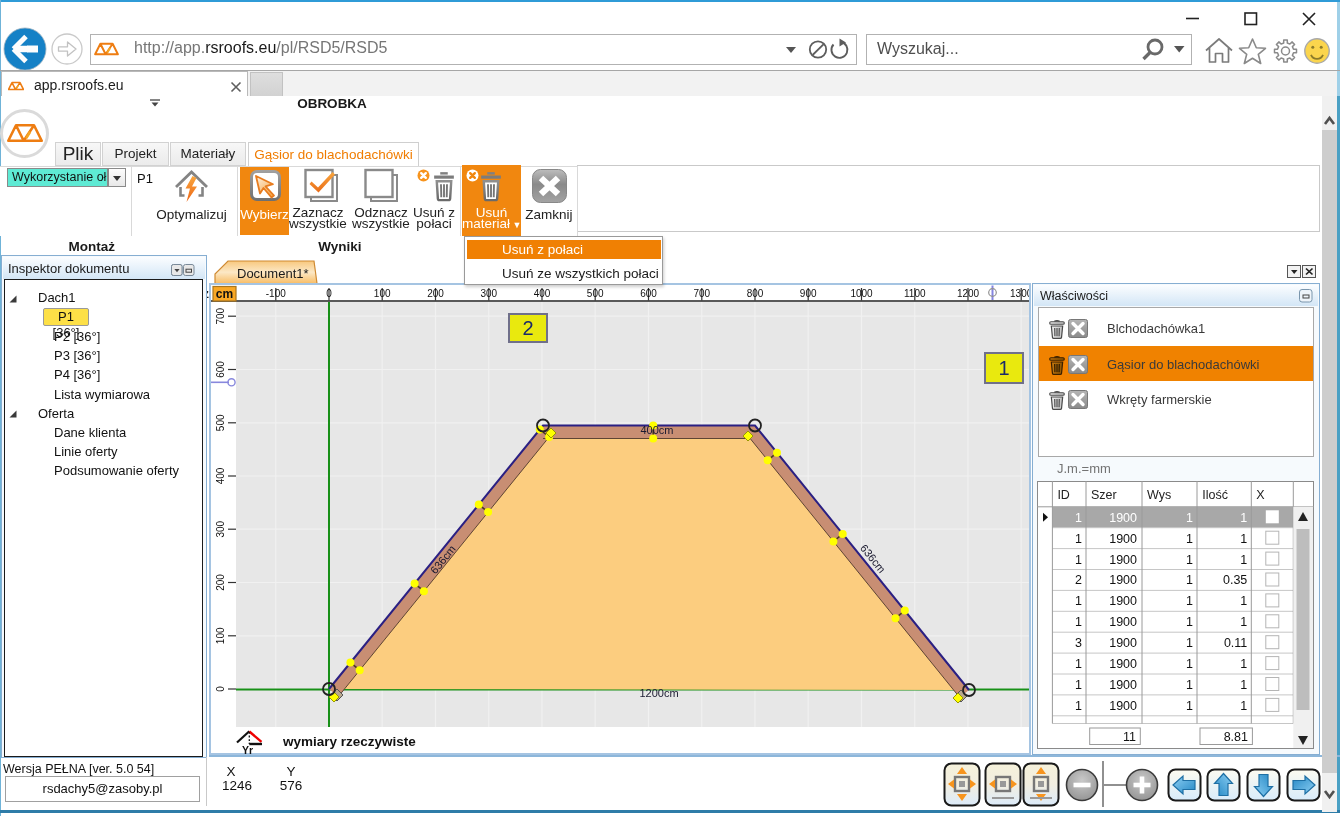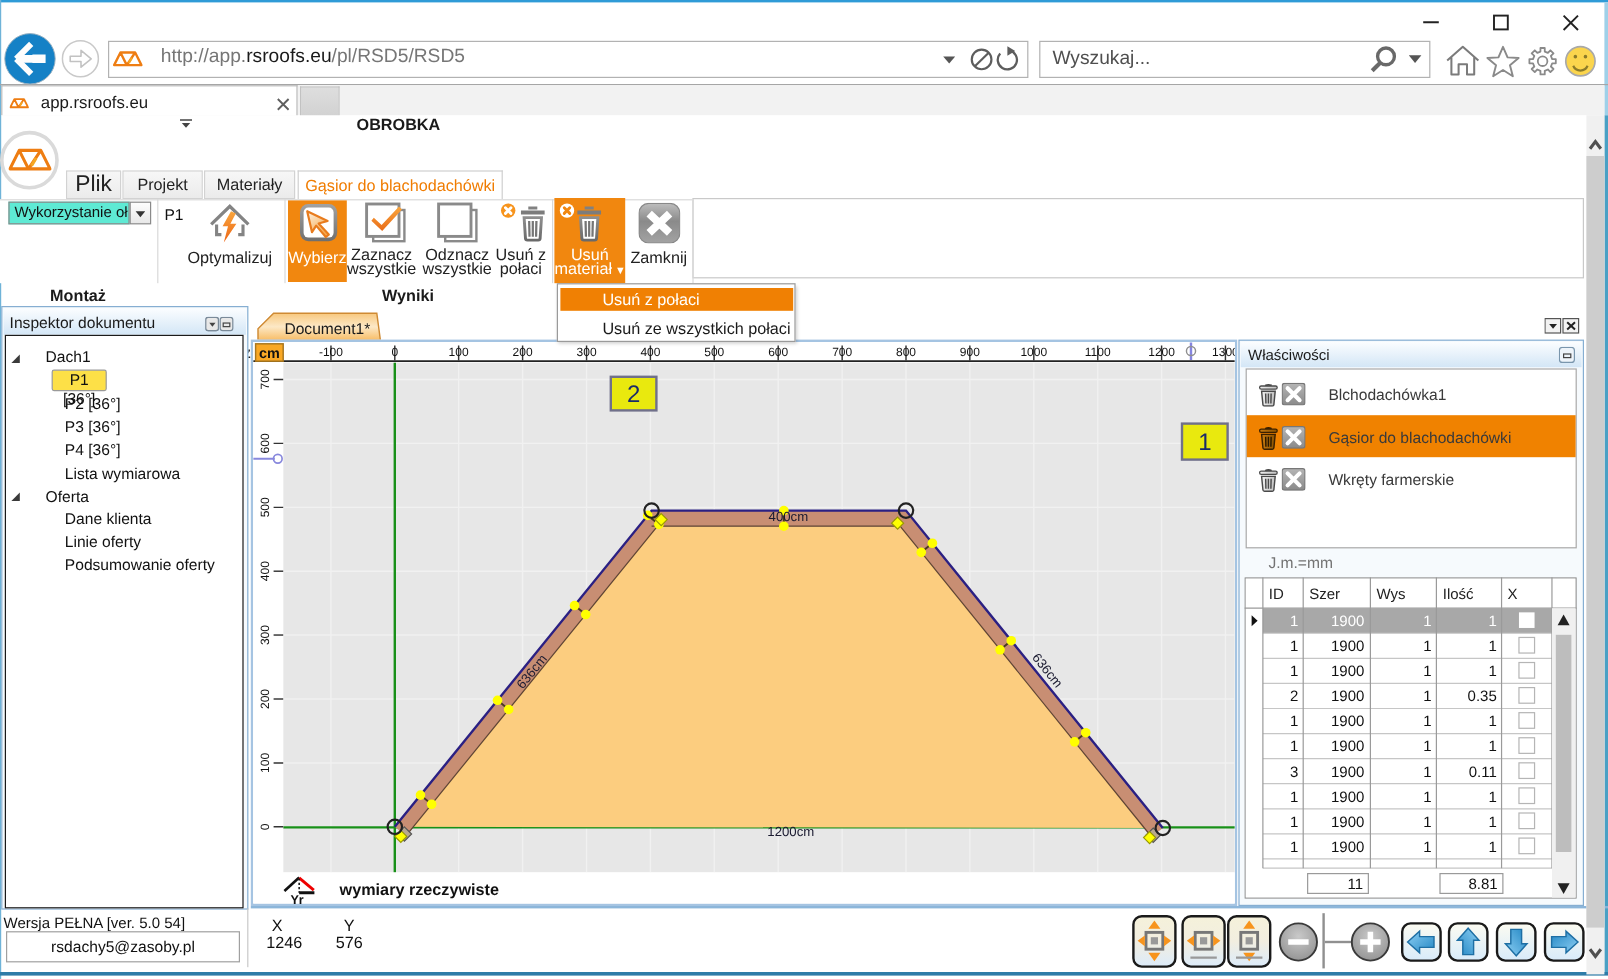--- a/index.html
+++ b/index.html
@@ -193,21 +193,21 @@
         <linearGradient id="zgrad" x1="0" y1="0" x2="0" y2="1">
 <stop offset="0" stop-color="#bdbdbd"></stop>
           <stop offset="0.45" stop-color="#8a8a8a"></stop>
           <stop offset="1" stop-color="#a3a3a3"></stop>
         </linearGradient>
       </defs>
 <rect x="0.5" y="0.5" width="34" height="33" rx="8" fill="url(#zgrad)" stroke="#888" stroke-width="1"></rect>
 <path d="M9 9 L26 25 M26 9 L9 25" stroke="#fff" stroke-width="6.5"></path>
 </svg>
 <div class="ab" style="left:521px;top:207px;width:56px;height:14px;text-align:center;font-size:13.5px;color:#222;">Zamknij</div>
-<div class="ab" style="left:15px;top:239px;width:100px;text-align:center;font-size:13.5px;font-weight:bold;color:#1a1a1a;">Montaż</div>
+<div class="ab" style="left:15px;top:239px;width:100px;text-align:right;font-size:13.5px;font-weight:bold;color:#1a1a1a;">Montaż</div>
 <div class="ab" style="left:125px;top:239px;width:130px;text-align:center;font-size:13.5px;font-weight:bold;color:#1a1a1a;margin-top:47px;">Optymalizacja</div>
 <div class="ab" style="left:280px;top:239px;width:120px;text-align:center;font-size:13.5px;font-weight:bold;color:#1a1a1a;">Wyniki</div>
 <div class="ab" style="left:1px;top:255px;width:206px;height:503px;background:#f6fafd;border:1px solid #86aed2;"></div>
 <div class="ab" style="left:3px;top:257px;width:202px;height:22px;background:linear-gradient(#fbfdff,#d3e6f6);"></div>
 <div class="ab" style="left:8px;top:261px;font-size:13px;color:#1a1a1a;">Inspektor dokumentu</div>
 <svg class="ab" style="left:171px;top:264px;" width="24" height="13" viewBox="0 0 24 13">
 <rect x="0.5" y="0.5" width="10.5" height="11" rx="2" fill="linear-gradient(#fff,#ddd)" fill-opacity="0" stroke="#7a8a99" stroke-width="1"></rect>
 <rect x="0.5" y="0.5" width="10.5" height="11" rx="2" fill="#e8e8e8" stroke="#7a8a99" stroke-width="1"></rect>
 <path d="M3.4 5 L8.6 5 L6 8.2 Z" fill="#444"></path>
 <rect x="12.5" y="0.5" width="10.5" height="11" rx="2" fill="#e8e8e8" stroke="#7a8a99" stroke-width="1"></rect>

